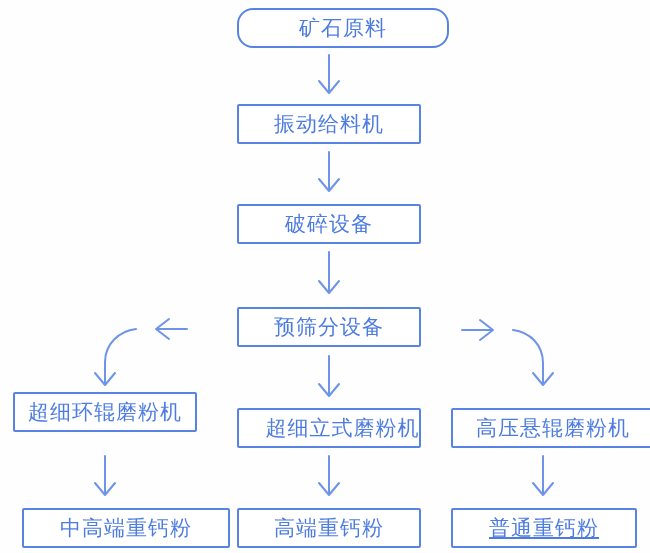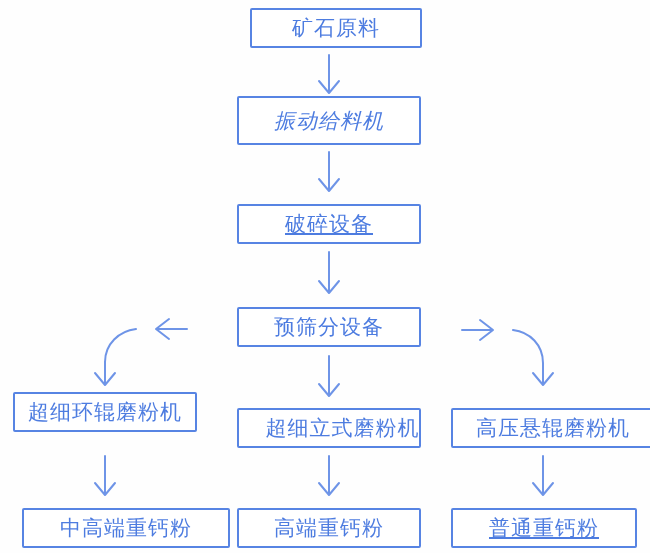--- a/index.html
+++ b/index.html
@@ -98,25 +98,25 @@
       <path d="M329,456 V494"></path>
         <path d="M319,483 L329,495 L339,483"></path>
     </g>
 
     <g>
       <path d="M543,456 V494"></path>
         <path d="M533,483 L543,495 L553,483"></path>
     </g>
   </svg>
 
-  <div class="node" style="left:250px; top:8px;  width:172px; height:40px;">矿石原料</div>
+  <div class="node" style="left:237px; top:8px;  width:212px; height:40px;border-radius:16px;">矿石原料</div>
 
-  <div class="node" style="left:237px; top:96px; width:184px; height:49px;font-style:italic;">振动给料机</div>
+  <div class="node" style="left:237px; top:104px; width:184px; height:40px;">振动给料机</div>
 
-  <div class="node" style="left:237px; top:204px; width:184px; height:40px;text-decoration:underline;">破碎设备</div>
+  <div class="node" style="left:237px; top:204px; width:184px; height:40px;">破碎设备</div>
 
   <div class="node" style="left:237px; top:307px; width:184px; height:40px;">预筛分设备</div>
 
   <div class="node" style="left:13px;  top:392px; width:184px; height:40px;">超细环辊磨粉机</div>
 
   <div class="node" style="left:237px; top:408px; width:184px; height:40px;padding-left:27px;">超细立式磨粉机</div>
 
   <div class="node" style="left:451px; top:408px; width:204px; height:40px;">高压悬辊磨粉机</div>
 
   <div class="node" style="left:22px;  top:508px; width:208px; height:40px;text-align:center;">中高端重钙粉</div>

